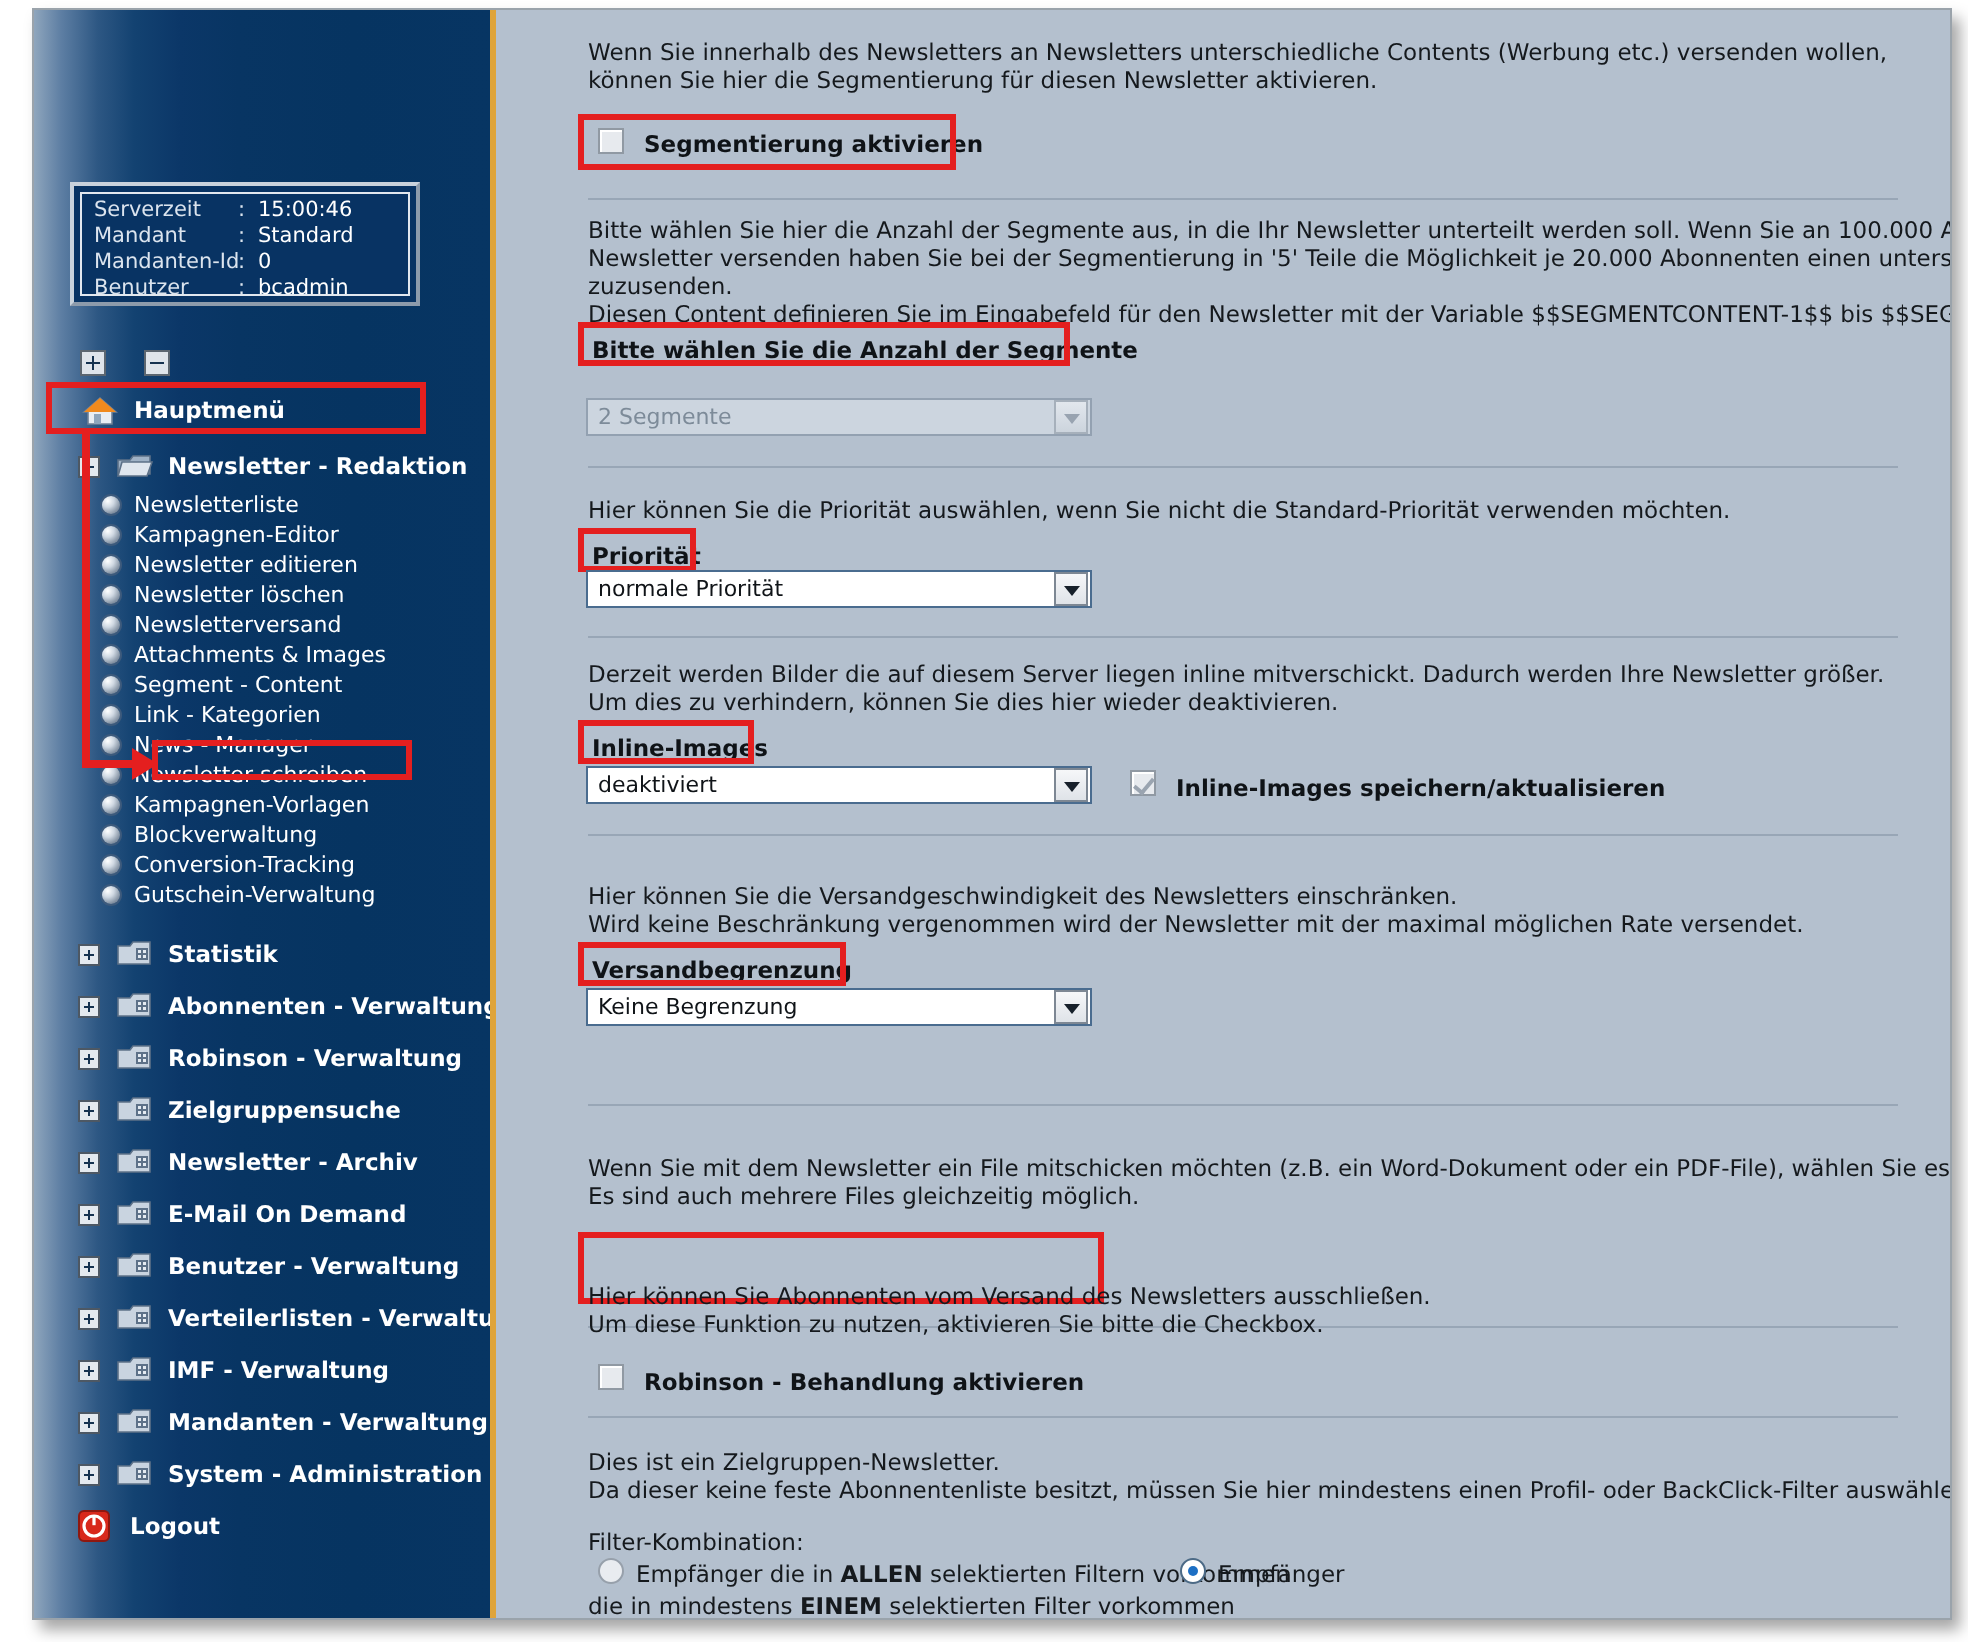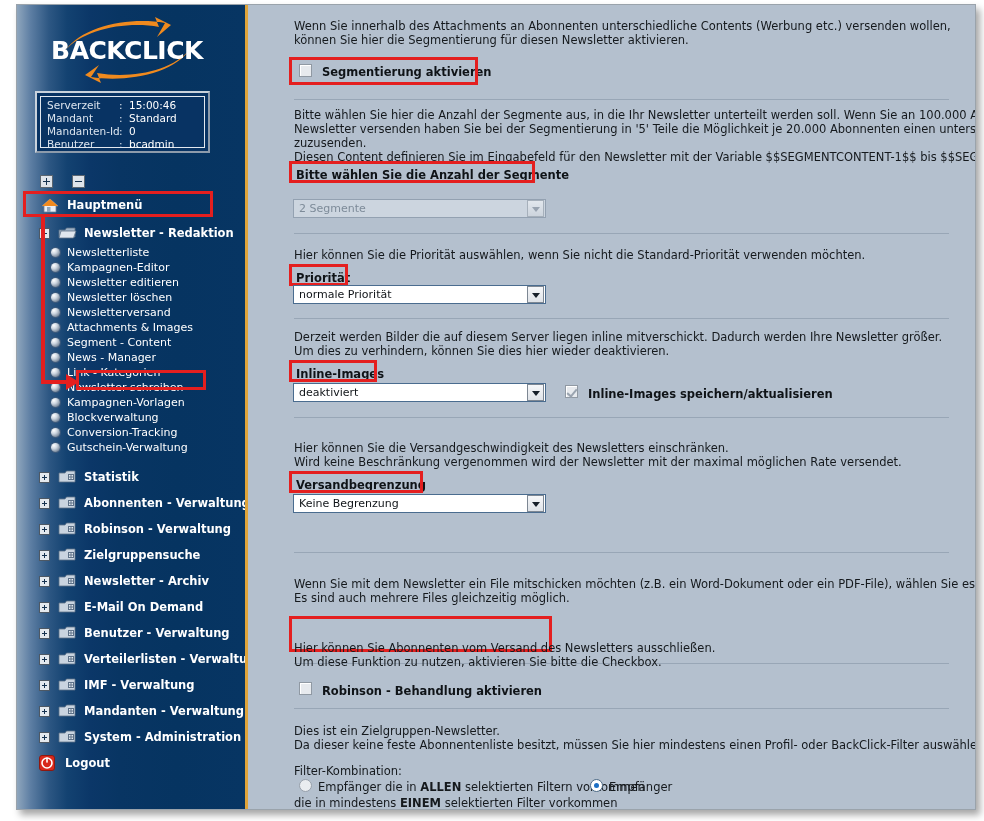--- a/index.html
+++ b/index.html
@@ -268,27 +268,20 @@
   }
 </style>
 </head>
 <body>
 
 <div id="screen">
   <div class="frame">
 
     <div class="sidebar">
 
-      <div class="logo-wrap">
-        <svg width="185" height="72" viewBox="0 0 185 72" xmlns="http://www.w3.org/2000/svg">
-          <path d="M30 36 C48 10, 96 2, 130 8 L122 22 L136 10 L120 2 L124 12 C92 6, 48 14, 30 36 Z" fill="#f08a1e"></path>
-          <path d="M155 34 C140 58, 92 68, 56 62 L64 50 L50 60 L66 68 L62 58 C96 64, 138 56, 155 34 Z" fill="#f08a1e"></path>
-          <text x="92" y="44" text-anchor="middle" fill="#ffffff" font-family="'DejaVu Sans','Liberation Sans',sans-serif" font-size="25" font-weight="bold" letter-spacing="-0.5">BACKCLICK</text>
-        </svg>
-      </div>
 
       <div class="infobox">
         <div class="infobox-inner">
           <div class="inforow">
             <span class="k">Serverzeit</span>
             <span class="c">:</span>
             <span class="v">15:00:46</span>
           </div>
           <div class="inforow">
             <span class="k">Mandant</span>
@@ -362,25 +355,25 @@
           <div class="sitem">
               <span class="bullet"></span>
               <span>Attachments &amp; Images</span>
             </div>
           <div class="sitem">
               <span class="bullet"></span>
               <span>Segment - Content</span>
             </div>
           <div class="sitem">
               <span class="bullet"></span>
+              <span>Link - Kategorien</span>
+            </div>
+          <div class="sitem">
+              <span class="bullet"></span>
               <span>News - Manager</span>
-            </div>
-          <div class="sitem">
-              <span class="bullet"></span>
-              <span>Link - Kategorien</span>
             </div>
           <div class="sitem">
               <span class="bullet"></span>
               <span>Newsletter schreiben</span>
             </div>
           <div class="sitem">
               <span class="bullet"></span>
               <span>Kampagnen-Vorlagen</span>
             </div>
           <div class="sitem">
@@ -582,21 +575,21 @@
       <div class="redline" style="left:24px; top:212px; width:4px; height:167px;"></div>
       <div class="redline" style="left:24px; top:375px; width:27px; height:4px;"></div>
       <div class="redarrow" style="left:49px; top:369px;"></div>
       <div class="redbox" style="left:59px; top:365px; width:130px; height:20px;"></div>
     </div>
 
     <div class="divider-orange"></div>
 
     <div class="content">
 
-      <div class="ctext" style="left:46px; top:14px;">Wenn Sie innerhalb des Attachments an Abonnenten unterschiedliche Contents (Werbung etc.) versenden wollen,</div>
+      <div class="ctext" style="left:46px; top:14px;">Wenn Sie innerhalb des Newsletters an Newsletters unterschiedliche Contents (Werbung etc.) versenden wollen,</div>
       <div class="ctext" style="left:46px; top:28px;">können Sie hier die Segmentierung für diesen Newsletter aktivieren.</div>
       <div class="cbox" style="left:51px; top:59px;"></div>
       <div class="clabel" style="left:74px; top:60px;">Segmentierung aktivieren</div>
       <div class="redbox" style="left:41px; top:52px; width:189px; height:28px;"></div>
 
       <div class="hr" style="top:94px;"></div>
 
       <div class="ctext" style="left:46px; top:103px;">Bitte wählen Sie hier die Anzahl der Segmente aus, in die Ihr Newsletter unterteilt werden soll. Wenn Sie an 100.000 Abonnenten einen</div>
       <div class="ctext" style="left:46px; top:117px;">Newsletter versenden haben Sie bei der Segmentierung in '5' Teile die Möglichkeit je 20.000 Abonnenten einen unterschiedlichen Content</div>
       <div class="ctext" style="left:46px; top:131px;">zuzusenden.</div>

